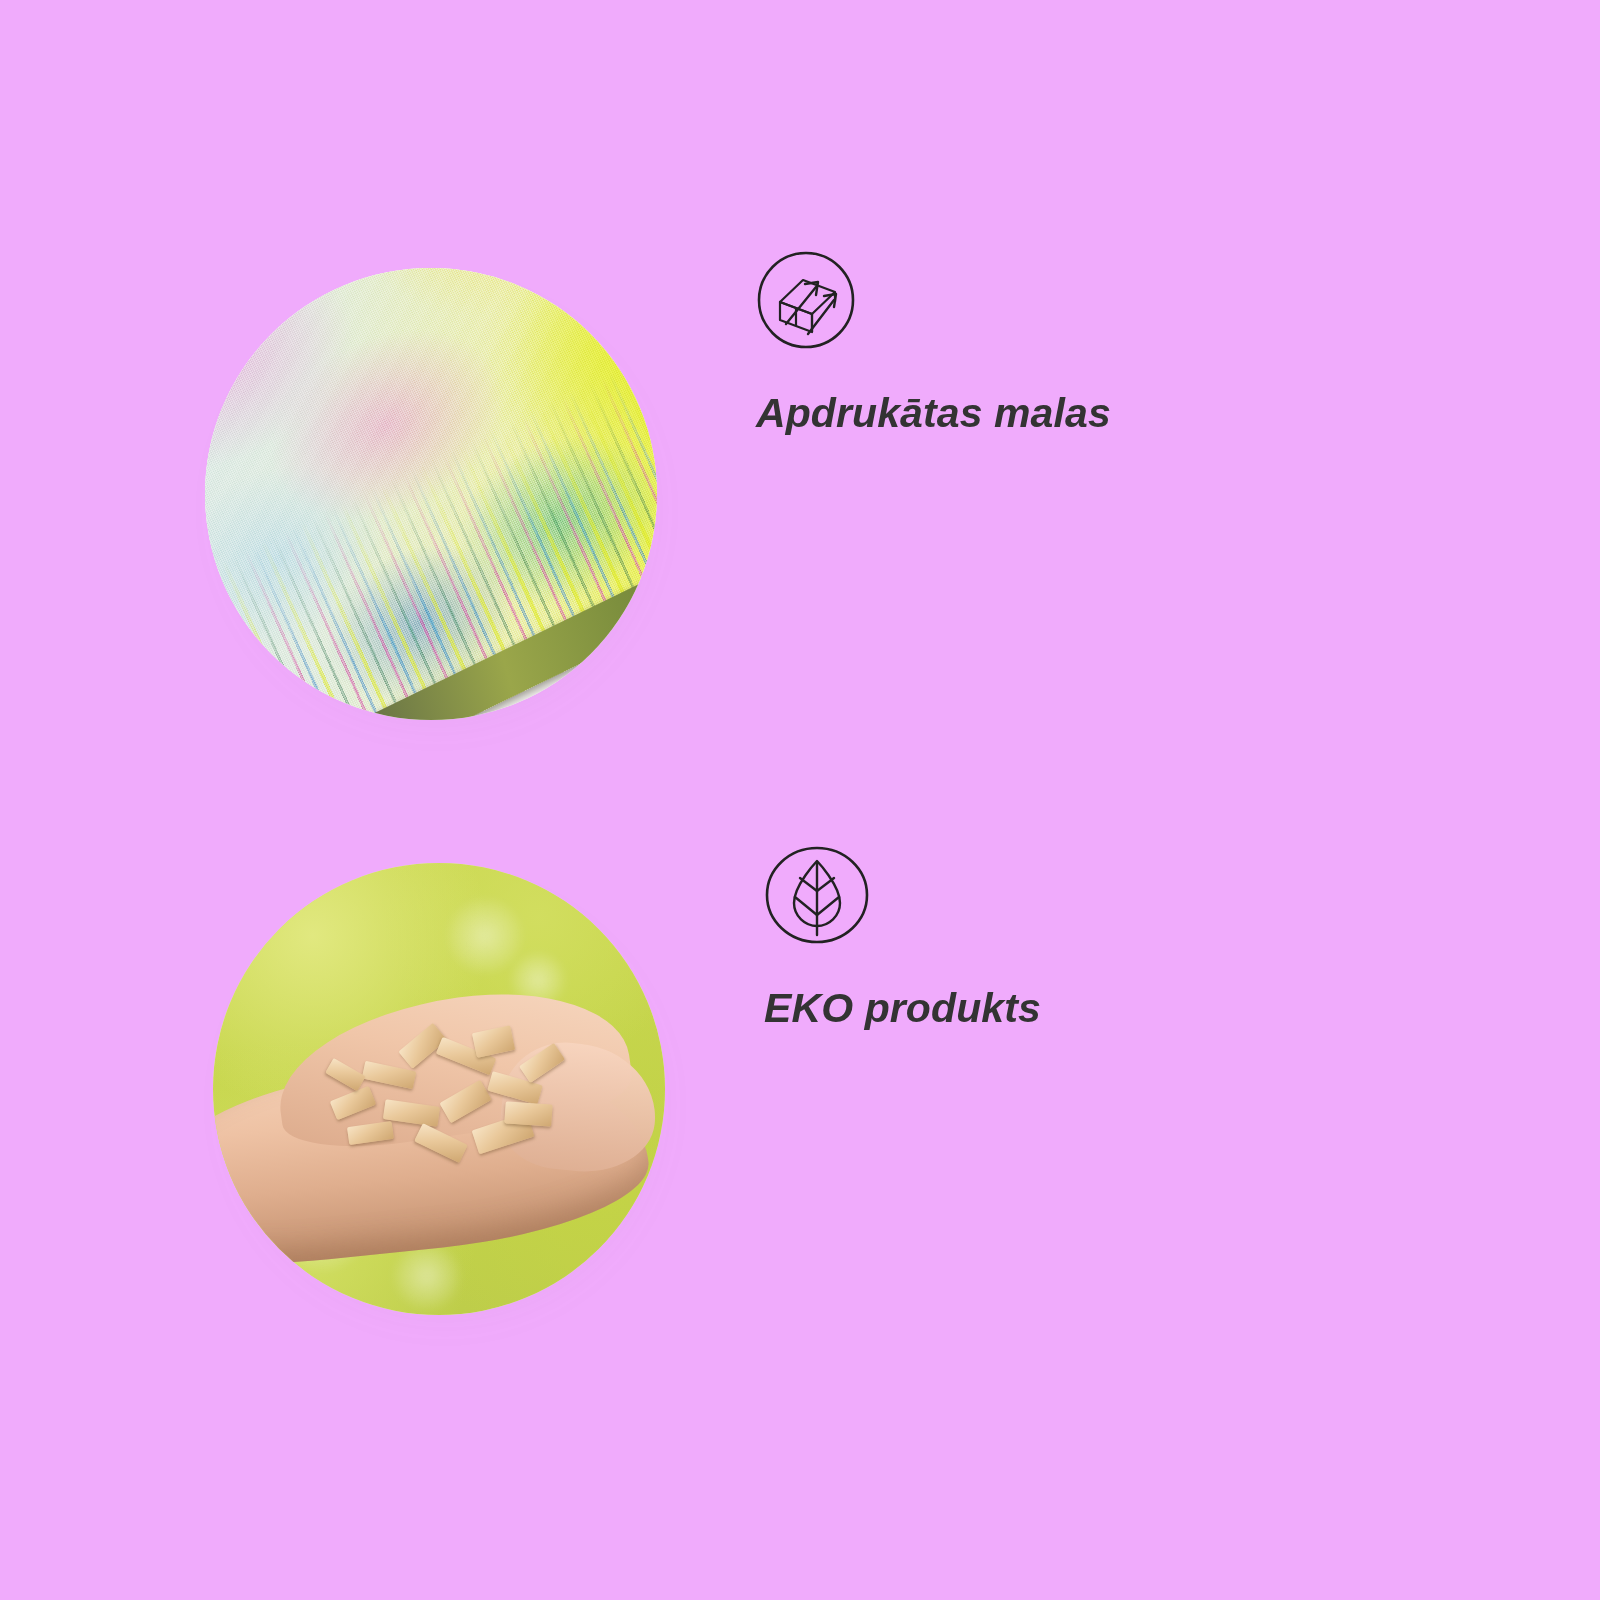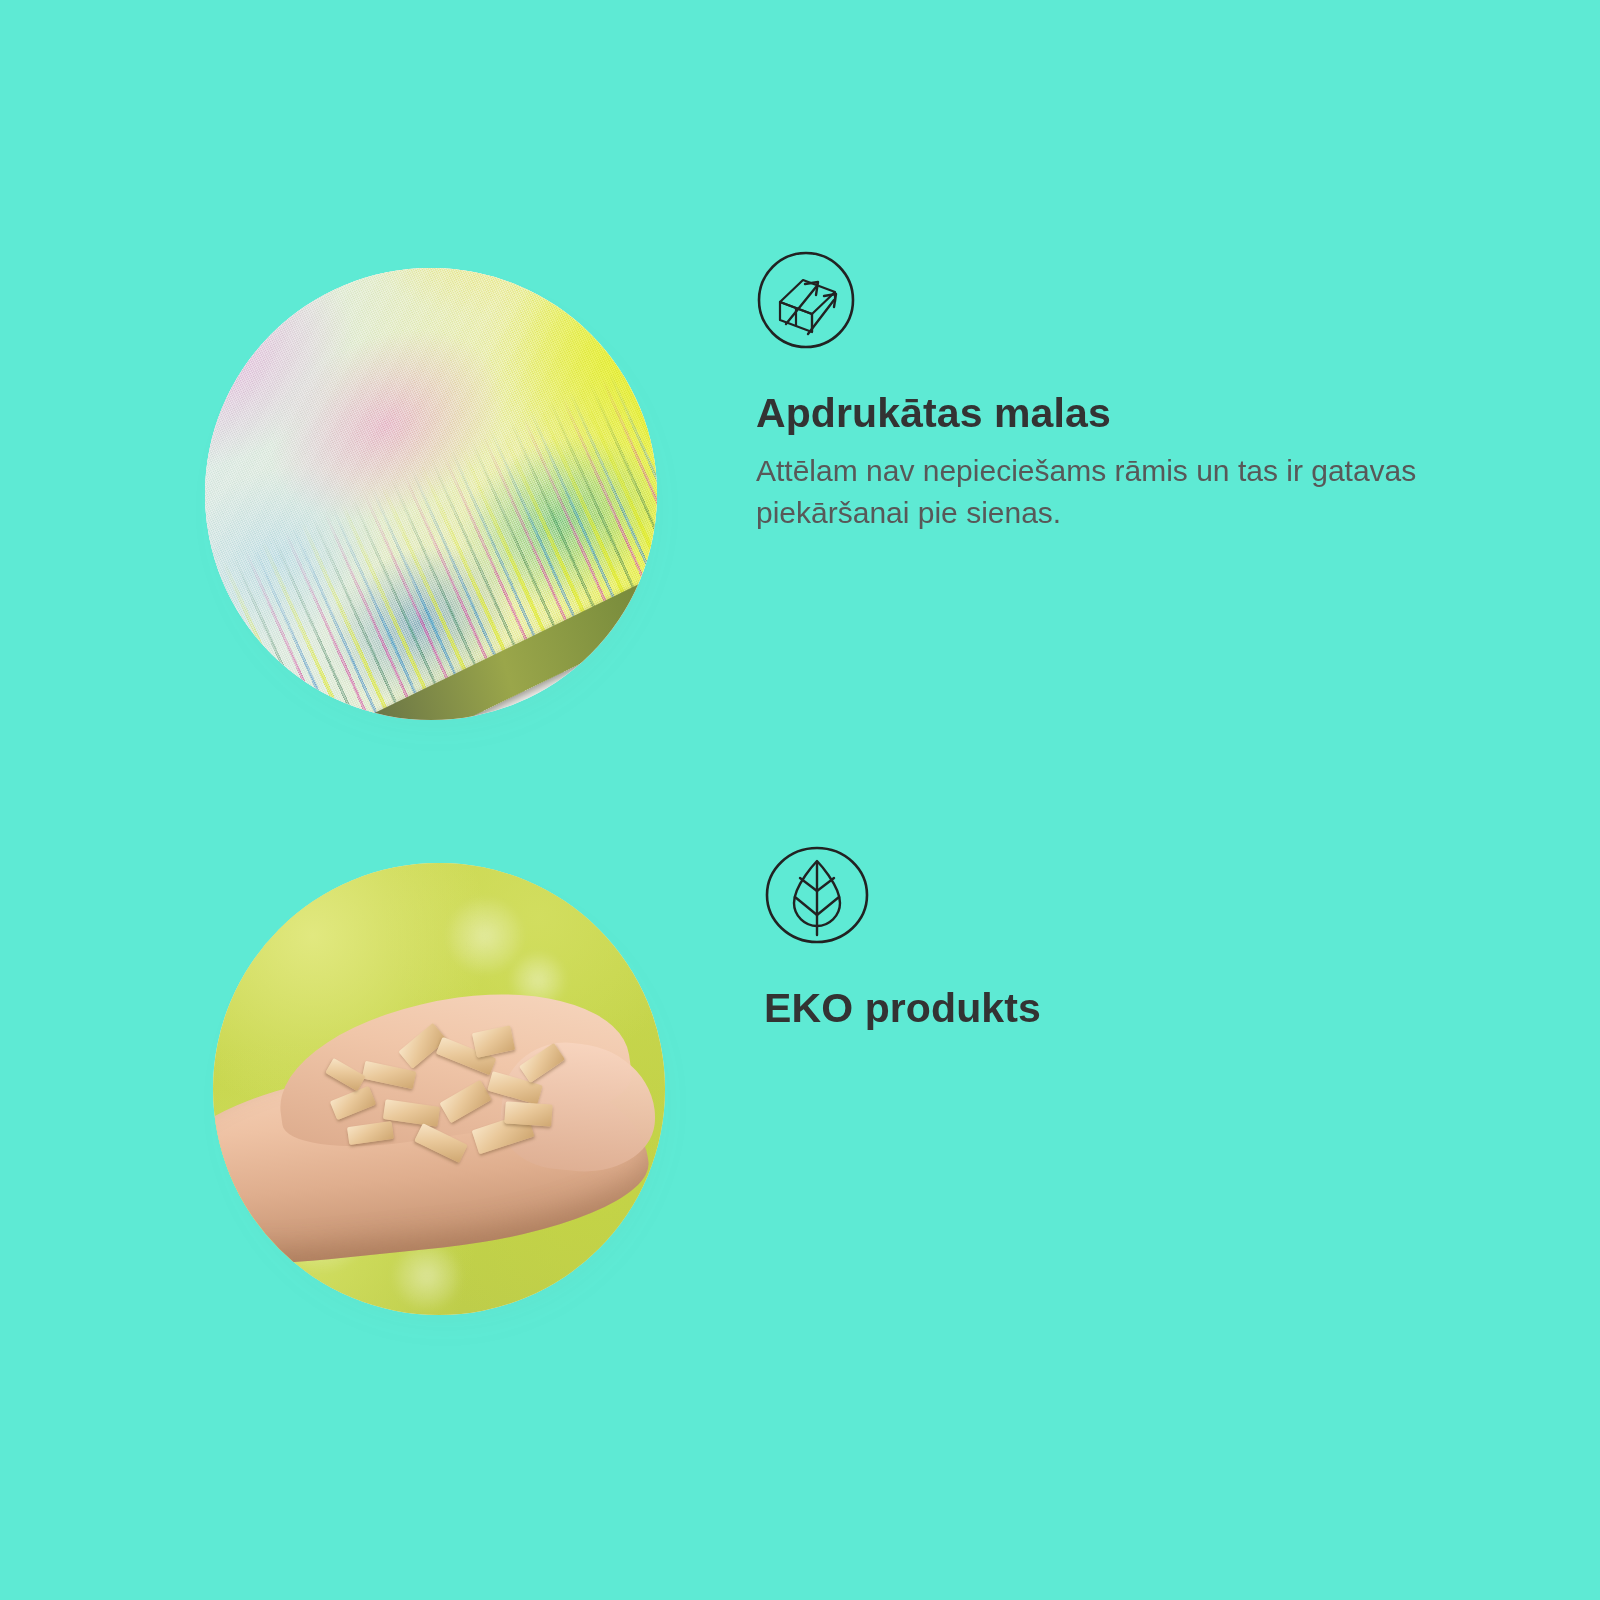--- a/index.html
+++ b/index.html
@@ -11,21 +11,22 @@
     height: 1600px;
     background: #f1f1f1;
     font-family: "Liberation Sans", sans-serif;
     overflow: hidden;
     position: relative;
   }
 
   .page {
     position: absolute;
     inset: 0;
-    background: #5eead4;
+    background: #f0abfc;
+    font-style: italic;
   }
 
   
   .feature-row {
     position: absolute;
     left: 0;
     width: 1600px;
     display: block;
   }
   #row-printed-edges { top: 250px; height: 520px; }
@@ -276,21 +277,20 @@
 
           <path d="M30 74 L60 37" fill="none" stroke="#222222" stroke-width="2.4" stroke-linecap="round"></path>
           <path d="M49 34 L62 32 L60 45" fill="none" stroke="#222222" stroke-width="2.4" stroke-linejoin="round" stroke-linecap="round"></path>
           <path d="M52 84 L78 50" fill="none" stroke="#222222" stroke-width="2.4" stroke-linecap="round"></path>
           <path d="M68 46 L80 44 L78 57" fill="none" stroke="#222222" stroke-width="2.4" stroke-linejoin="round" stroke-linecap="round"></path>
         </svg>
       </div>
 
       <h2 class="feature-title">Apdrukātas malas</h2>
 
-      <p class="feature-desc">Attēlam nav nepieciešams rāmis un tas ir gatavas piekāršanai pie sienas.</p>
     </div>
   </section>
 
   <section class="feature-row" id="row-eco-product">
 
     <div class="media-wrap">
       <div class="media-shadow"></div>
       <div class="media-circle">
         <div class="eco-photo">
           <div class="bokeh" style="left:52%;top:8%;width:74px;height:74px;"></div>

